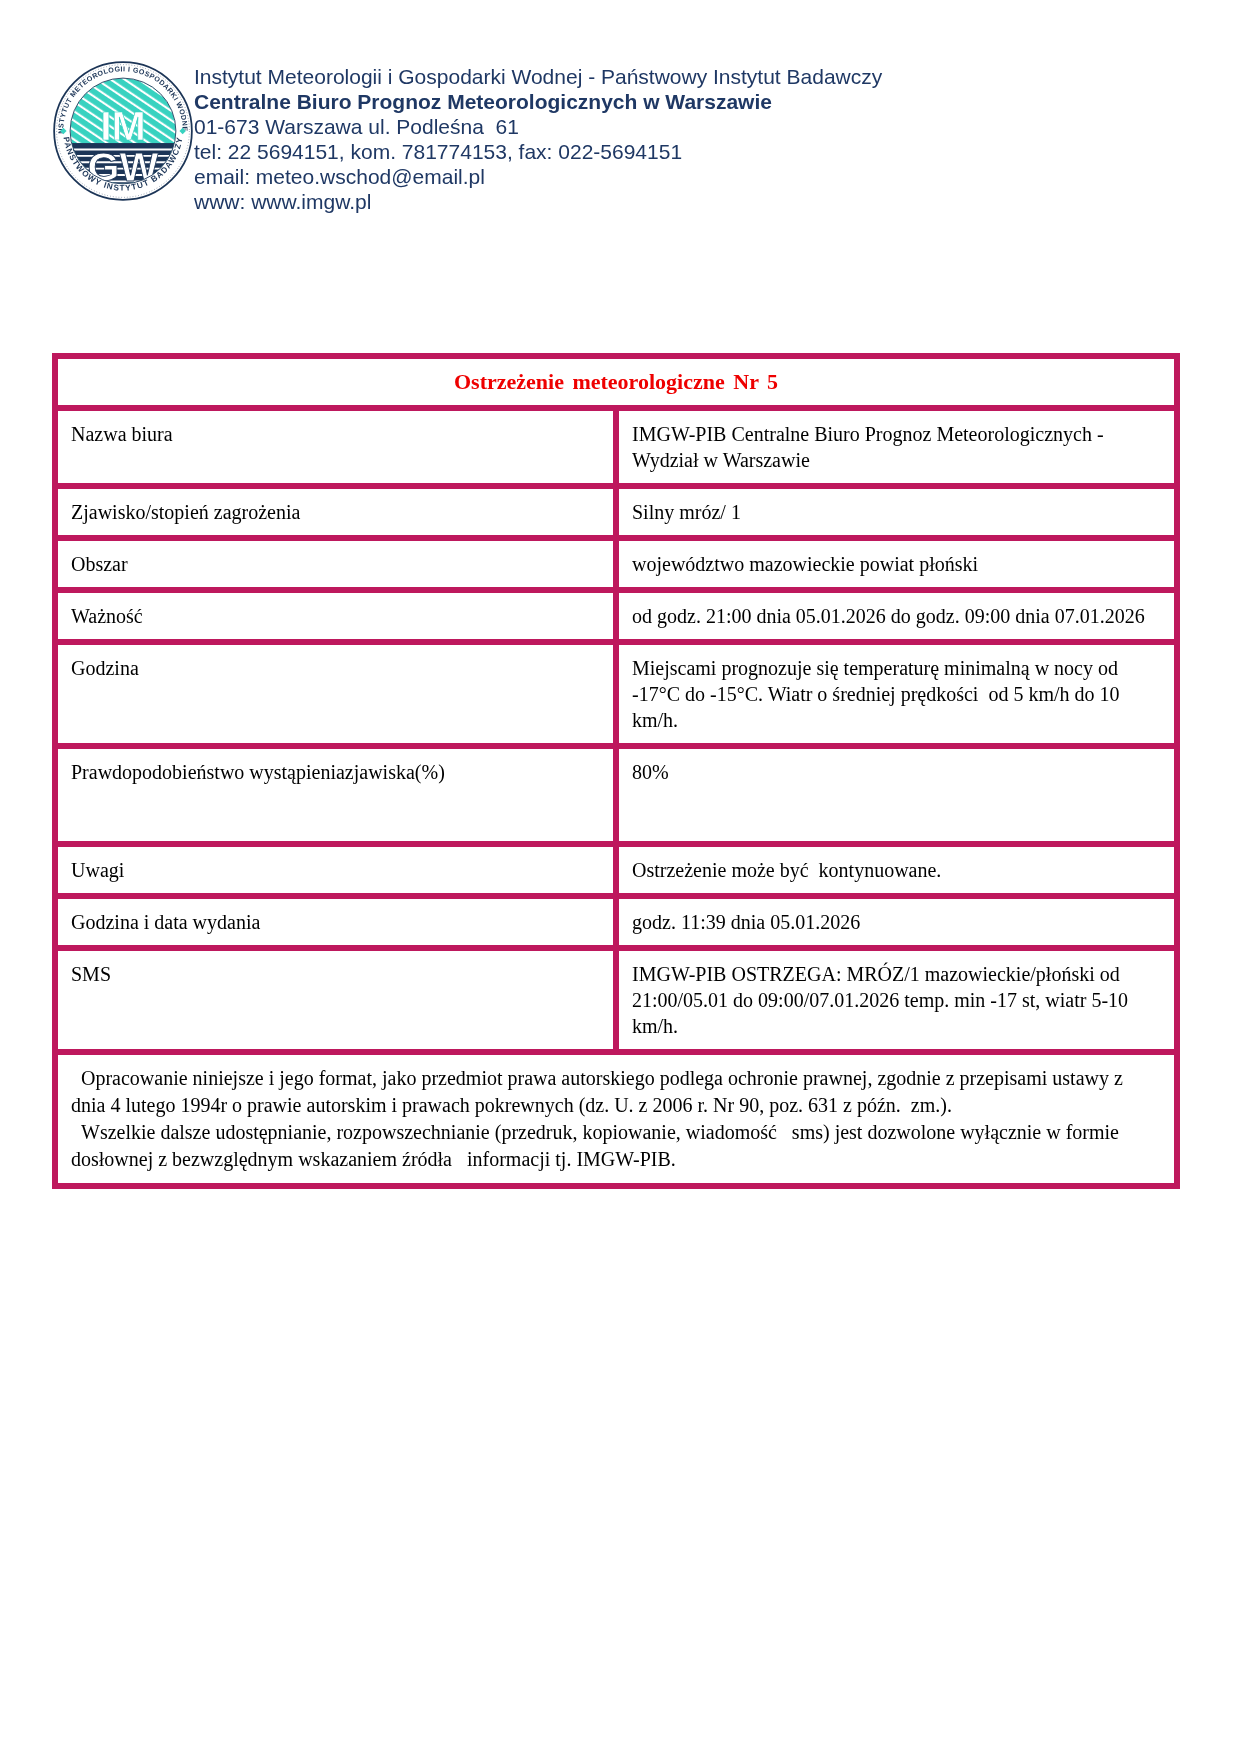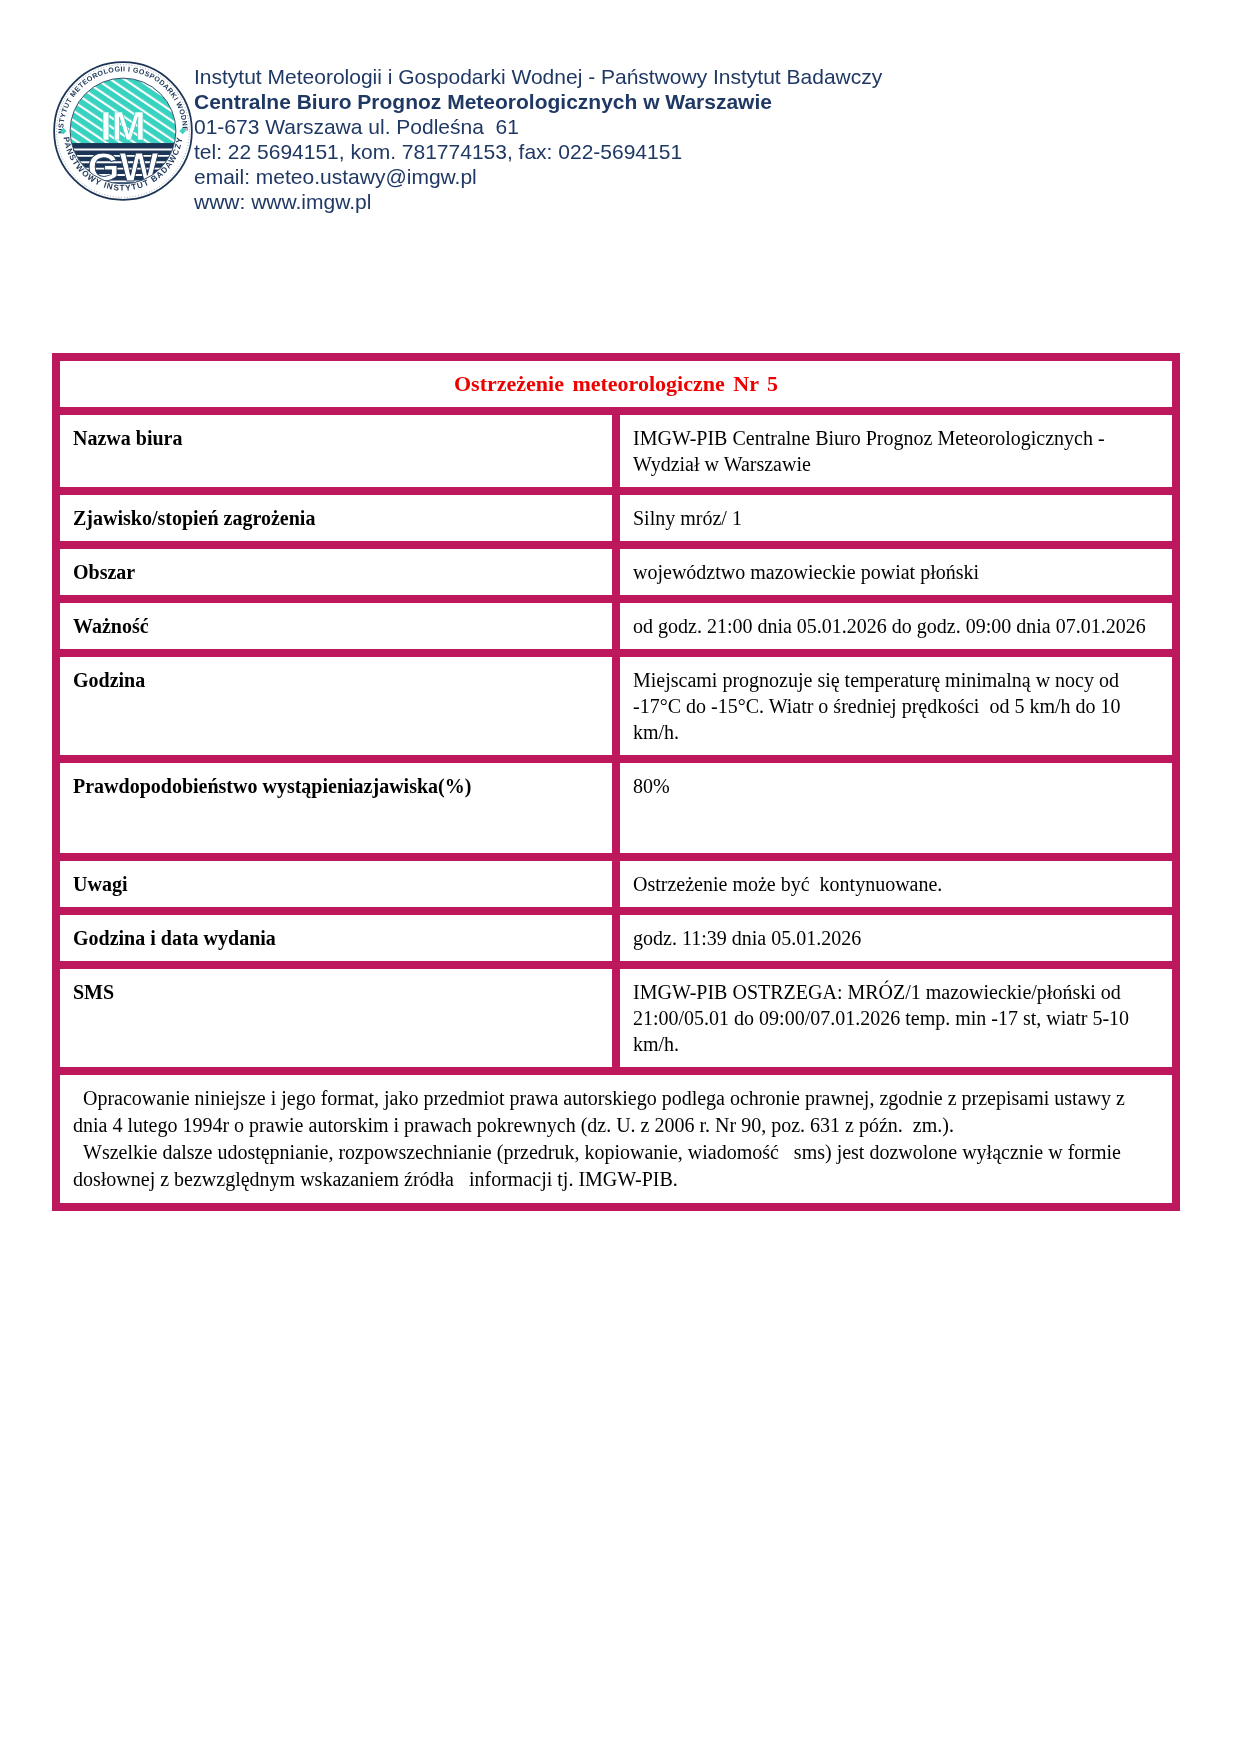--- a/index.html
+++ b/index.html
@@ -42,34 +42,34 @@
     position: absolute;
     top: 353px;
     left: 52px;
     width: 1128px;
     border-collapse: collapse;
     table-layout: fixed;
     font-size: 20px;
     line-height: 26px;
   }
   table.warning-table td {
-    border: 8px solid #be185d;
+    border: 6px solid #be185d;
     vertical-align: top;
     padding: 10px 13px;
   }
   td.title-cell {
     text-align: center;
     font-weight: bold;
     font-size: 22px;
     word-spacing: 3px;
     padding: 10px 13px 12px 13px;
   }
   td.label-cell {
     width: 298px;
-    font-weight: bold;
+    font-weight: normal;
     border-radius: 31px;
   }
   td.value-cell .b { font-weight: normal; }
   td.note-cell {
     padding: 6px 13px 8px 13px;
     line-height: 27px;
     margin-left: 16px;
   }
 </style>
 </head>
@@ -124,21 +124,21 @@
       <rect x="12.8" y="96.8" width="6.4" height="6.4" transform="rotate(45 16 100)" fill="#38d2c0"></rect>
       <rect x="180.8" y="96.8" width="6.4" height="6.4" transform="rotate(45 184 100)" fill="#38d2c0"></rect>
     </svg>
   </div>
 
   <div class="header-contact">
     <div class="pre">Instytut Meteorologii i Gospodarki Wodnej - Państwowy Instytut Badawczy</div>
     <div class="pre bold-line">Centralne Biuro Prognoz Meteorologicznych w Warszawie</div>
     <div class="pre">01-673 Warszawa ul. Podleśna  61</div>
     <div class="pre">tel: 22 5694151, kom. 781774153, fax: 022-5694151</div>
-    <div class="pre">email: meteo.ustawy@imgw.pl</div>
+    <div class="pre">email: meteo.wschod@email.pl</div>
     <div class="pre">www: www.imgw.pl</div>
   </div>
 </div>
 
 <table class="warning-table">
   <tbody>
   <tr>
     <td class="title-cell" colspan="2" style="color:#ee0000;">Ostrzeżenie meteorologiczne Nr 5</td>
   </tr>
 

